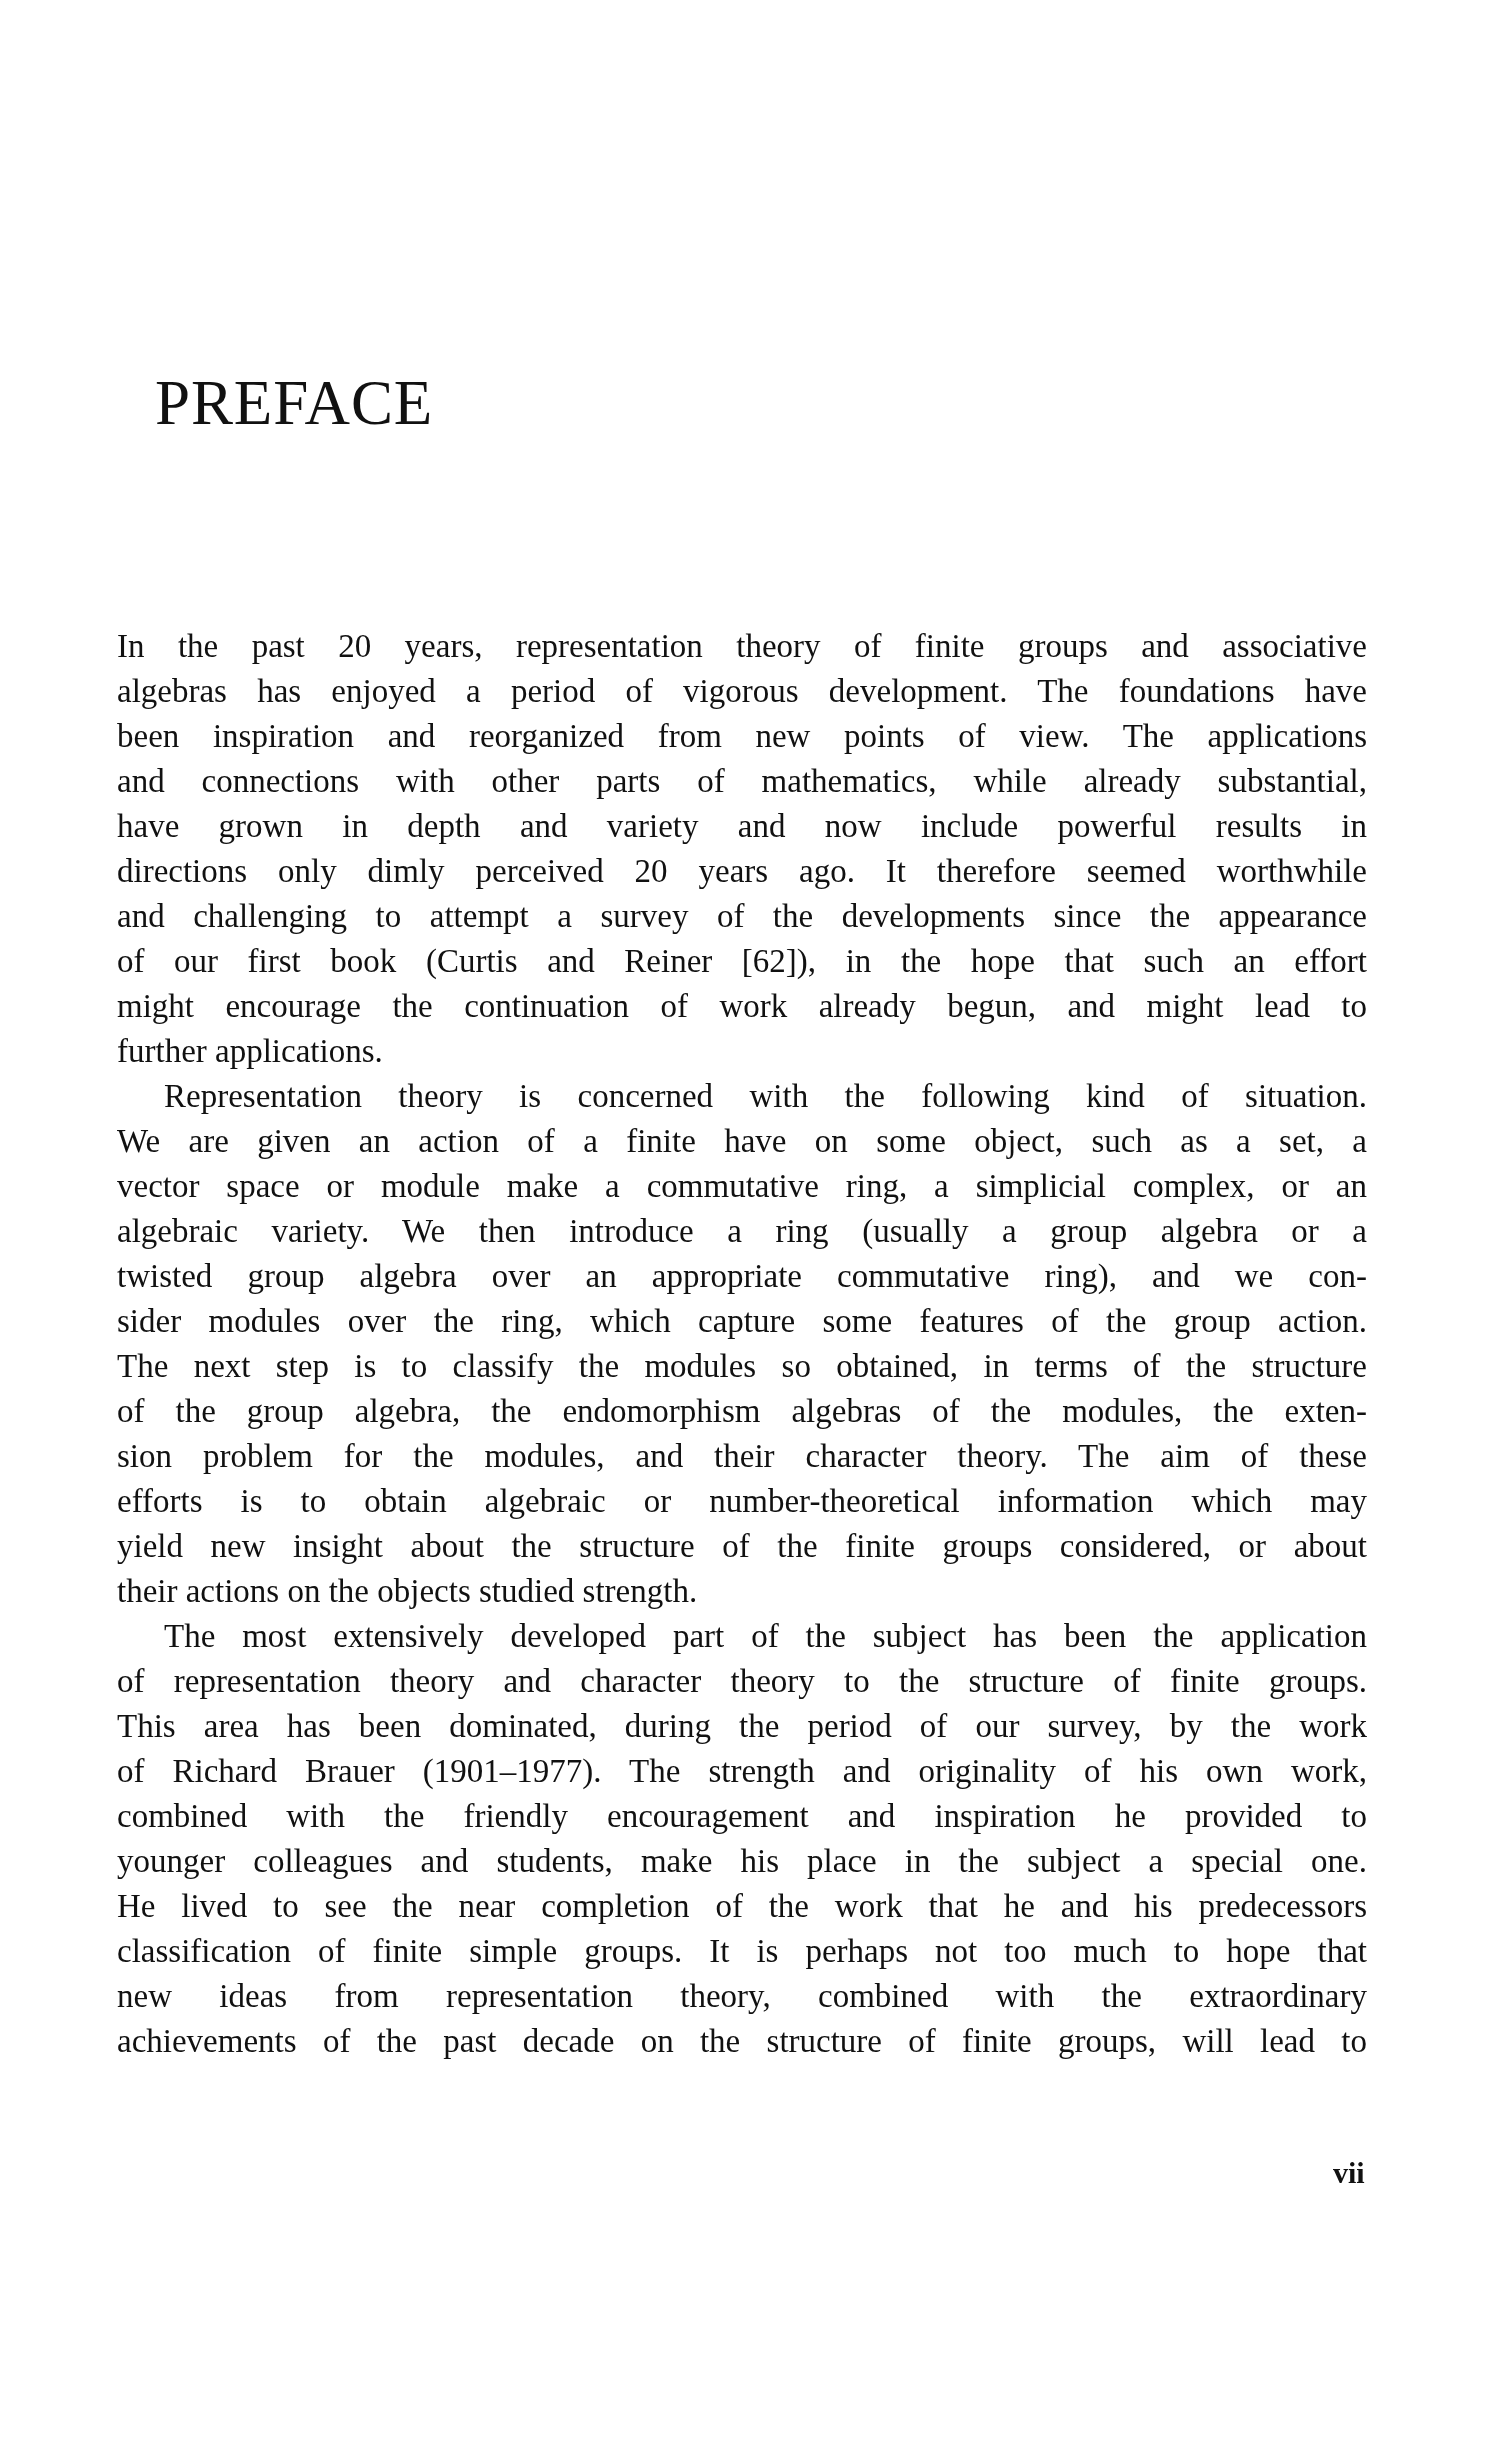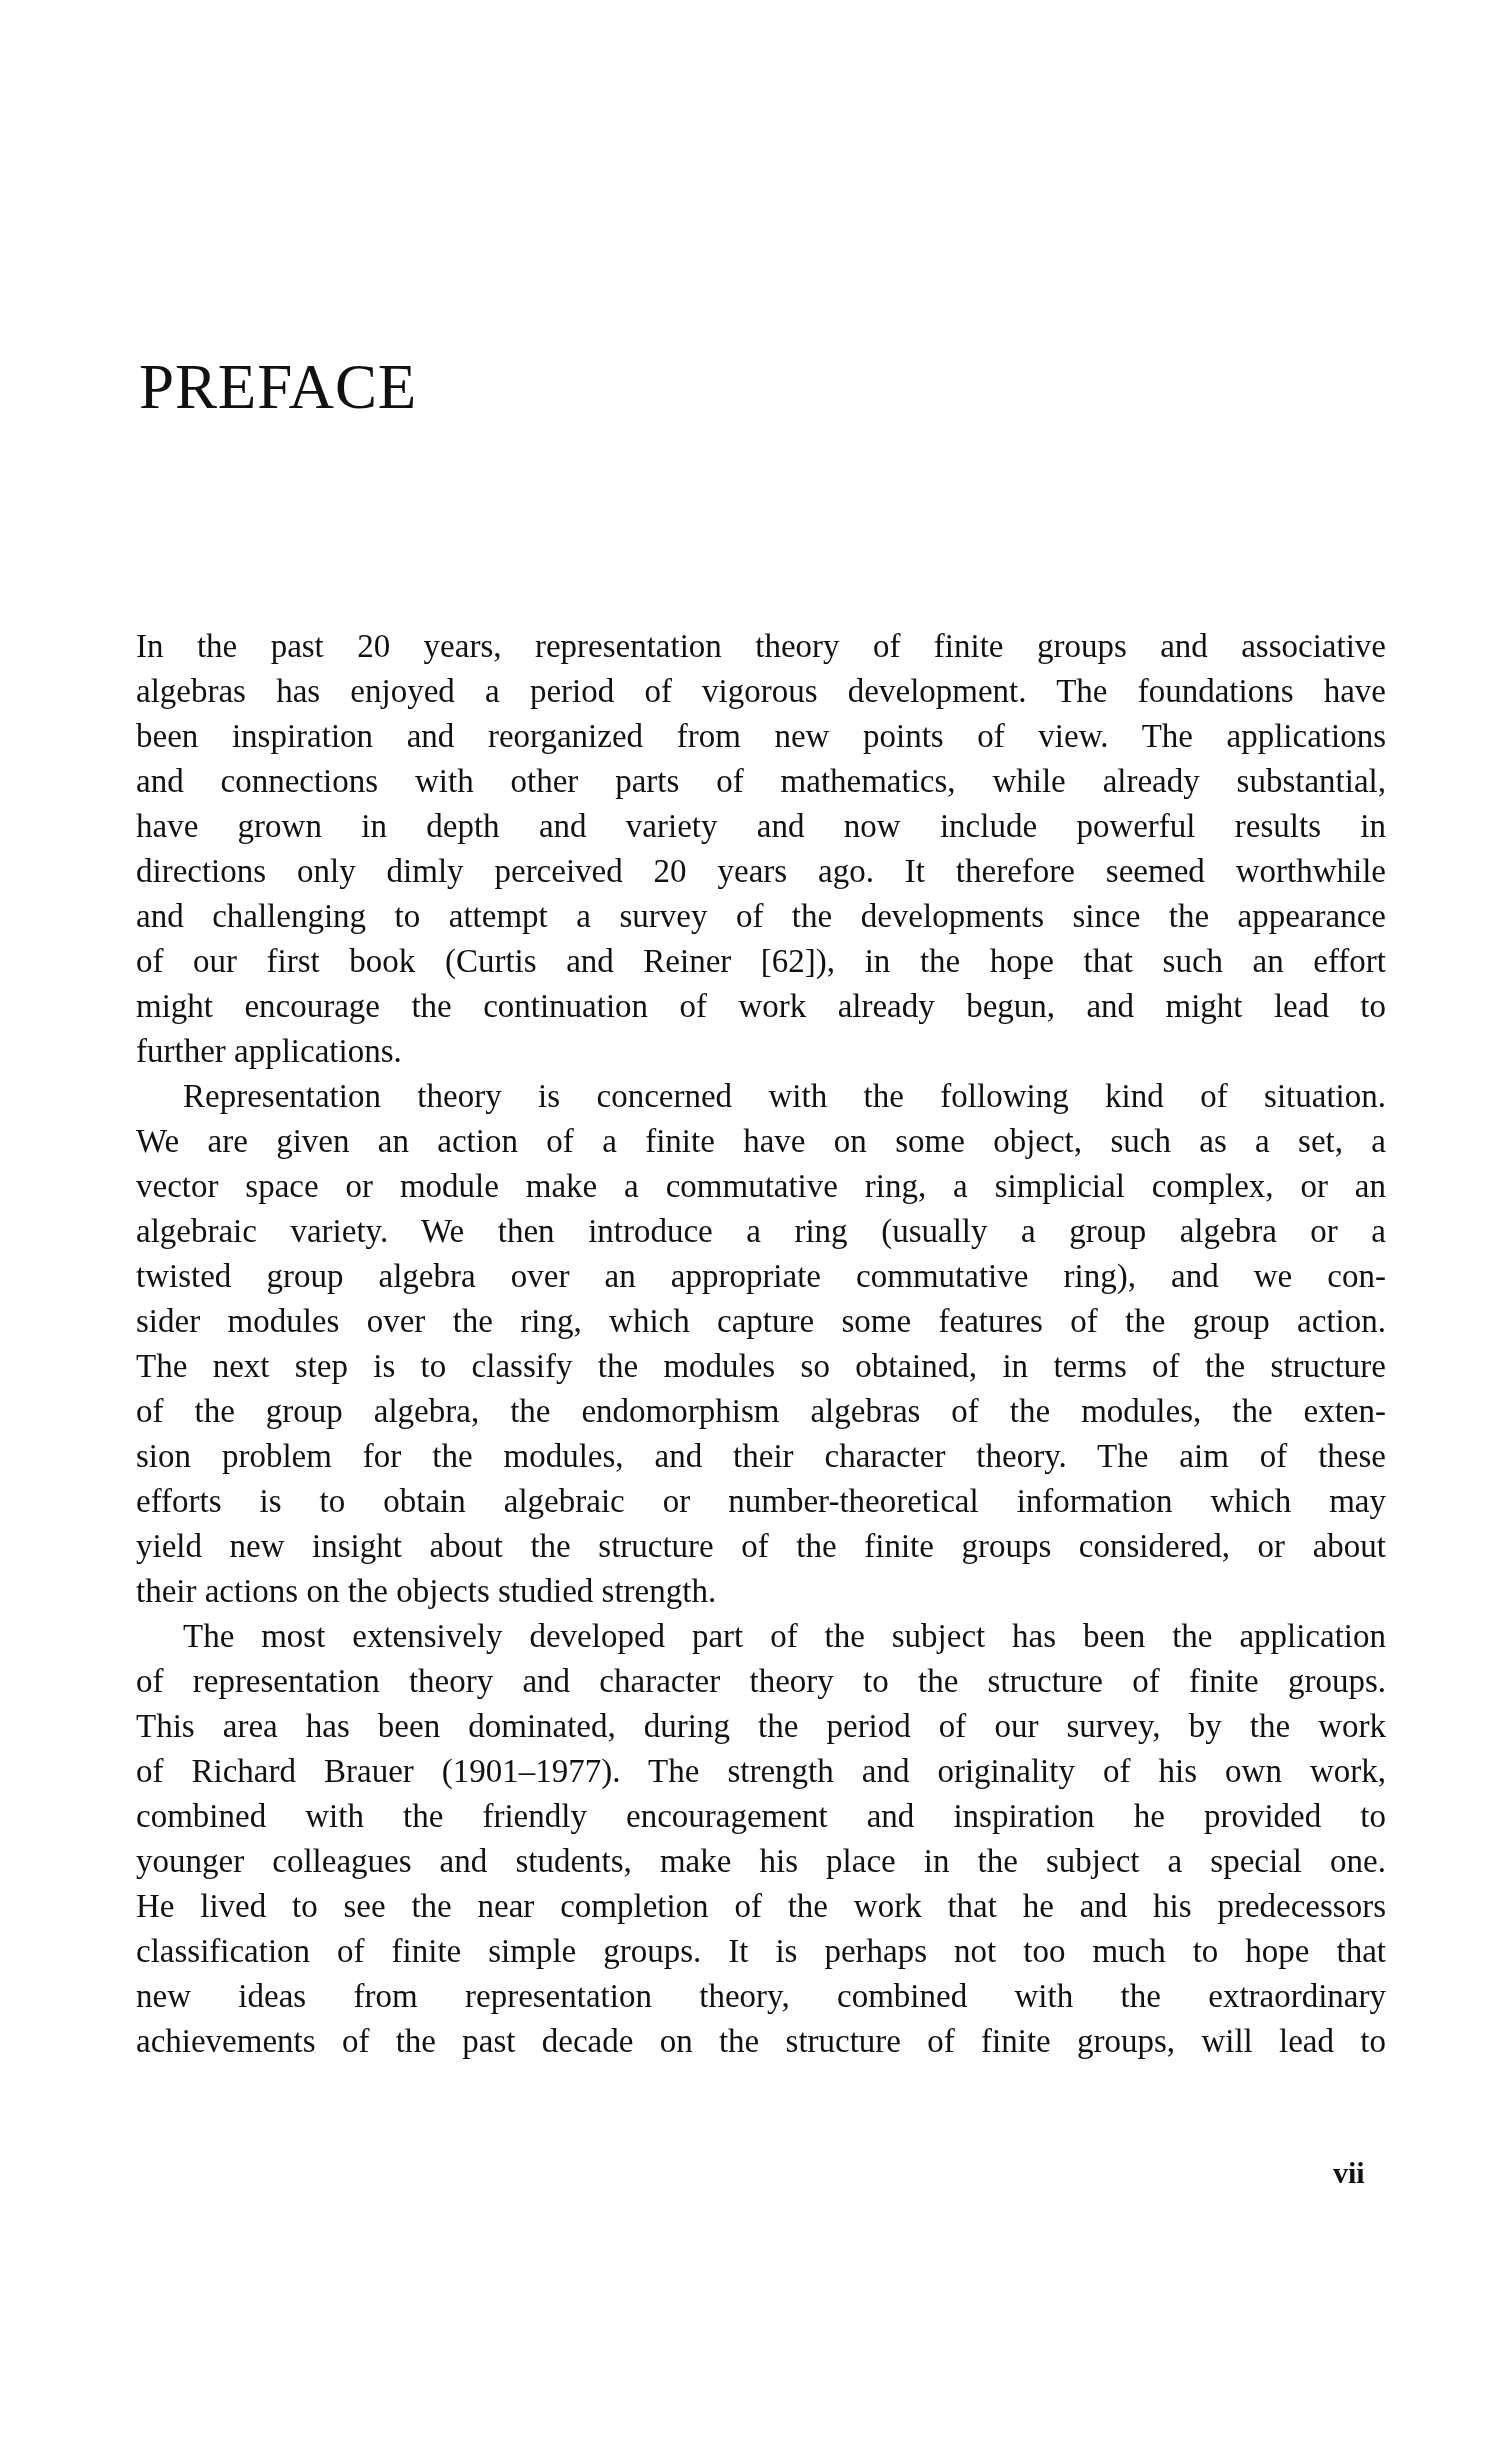--- a/index.html
+++ b/index.html
@@ -1,24 +1,24 @@
 <!DOCTYPE html>
 <html style="font-size:14px"><head>
 <meta charset="utf-8">
 <style>
   html, body { margin: 0; padding: 0; background: #ffffff; }
   body { width: 1507px; height: 2450px; position: relative; overflow: hidden; color: #111; }
   .page { position: absolute; left: 0; top: 0; width: 1507px; height: 2450px; }
   .title {
     position: absolute; left: 139px; top: 356px;
     font-family: "Liberation Serif", serif; font-size: 63px; font-weight: normal;
-    letter-spacing: 0.9px; margin: 0; line-height: 1; color: #111;
+    letter-spacing: 0.9px; margin: 16px; line-height: 1; color: #111;
   }
   .body {
-    position: absolute; left: 136px; top: 624px; width: 1250px;
+    position: absolute; left: 117px; top: 624px; width: 1250px;
     font-family: "Liberation Serif", serif; font-size: 33px; line-height: 45px;
   }
   .line {
     display: block; white-space: nowrap; height: 45px;
     text-align: justify; text-align-last: justify;
   }
   .line.last { text-align-last: left; }
   .line.indent { padding-left: 47px; }
   .folio {
     position: absolute; left: 1333px; top: 2156px;

